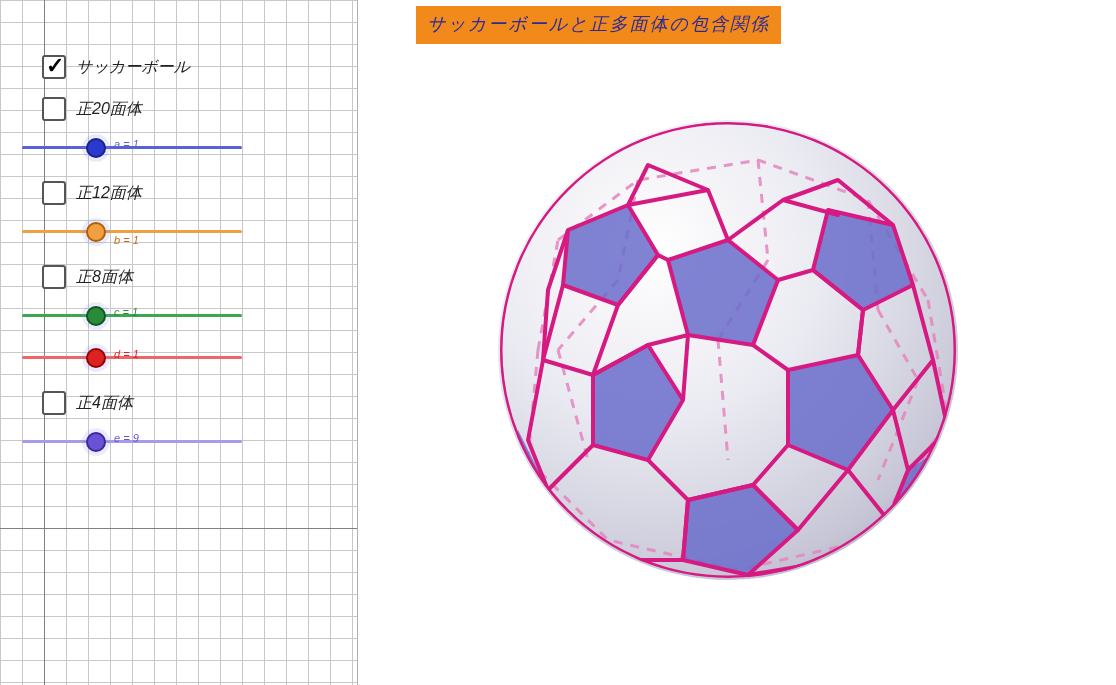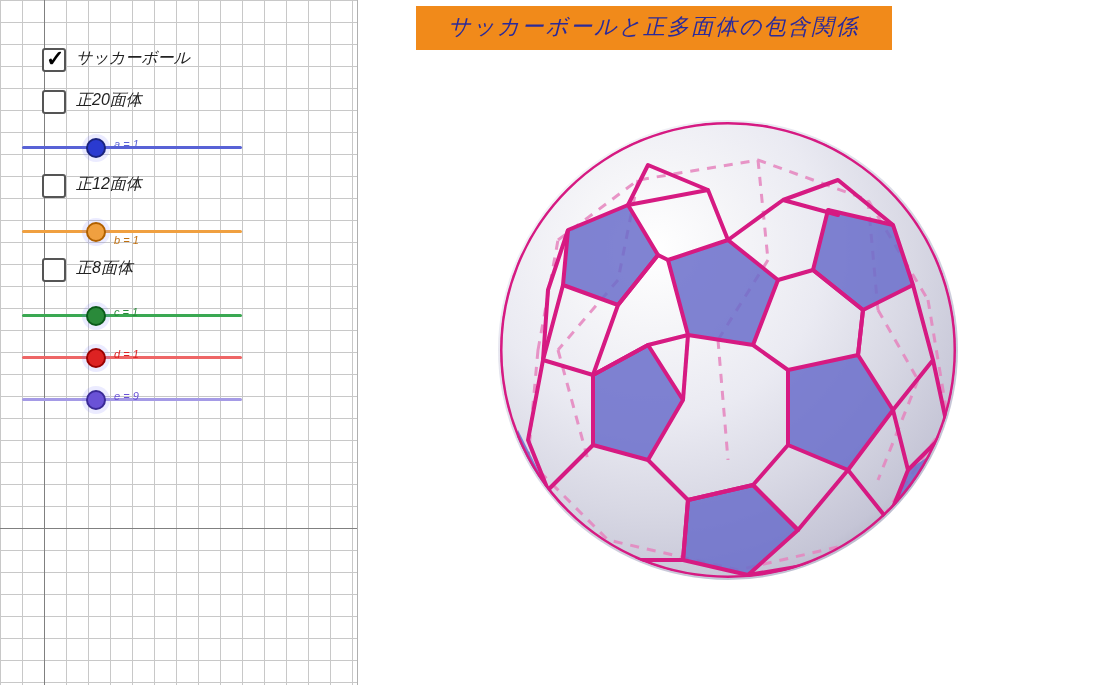--- a/index.html
+++ b/index.html
@@ -26,20 +26,21 @@
       linear-gradient(to bottom, transparent 528px, #808080 528px, #808080 529px, transparent 529px);
     pointer-events: none;
   }
   .controls {
     position: absolute;
     left: 42px; top: 48px;
     width: 260px;
   }
   .control-row {
     display: flex;
+    align-items: center;
     height: 38px;
     margin-bottom: 4px;
   }
   .checkbox {
     width: 24px; height: 24px;
     border: 2px solid #555;
     border-radius: 3px;
     background: #fff;
     margin-right: 10px;
     position: relative;
@@ -115,22 +116,22 @@
   .right-panel {
     flex: 1;
     position: relative;
     background: #fff;
   }
   .title-box {
     position: absolute;
     left: 58px; top: 6px;
     background: #f18a1a;
     color: #2a2a9a;
-    font-size: 22px;
-    padding: 6px 32px 8px;
+    font-size: 18px;
+    padding: 6px 11px 8px;
     font-style: italic;
     letter-spacing: 2px;
   }
   .ball-wrap {
     position: absolute;
     left: 140px; top: 120px;
     width: 460px; height: 460px;
   }
   .ball-shade {
     position: absolute;
@@ -189,20 +190,24 @@
       <span class="slider-label">c = 1</span>
     </div>
 
 
     <div class="slider-row s-d">
       <div class="slider-track"></div>
       <div class="slider-thumb"></div>
       <span class="slider-label">d = 1</span>
     </div>
 
+    <div class="control-row">
+      <div class="checkbox"></div>
+      <span class="check-label">正4面体</span>
+    </div>
 
     <div class="slider-row s-e">
       <div class="slider-track"></div>
       <div class="slider-thumb"></div>
       <span class="slider-label">e = 9</span>
     </div>
 
   </div>
 </div>
 

